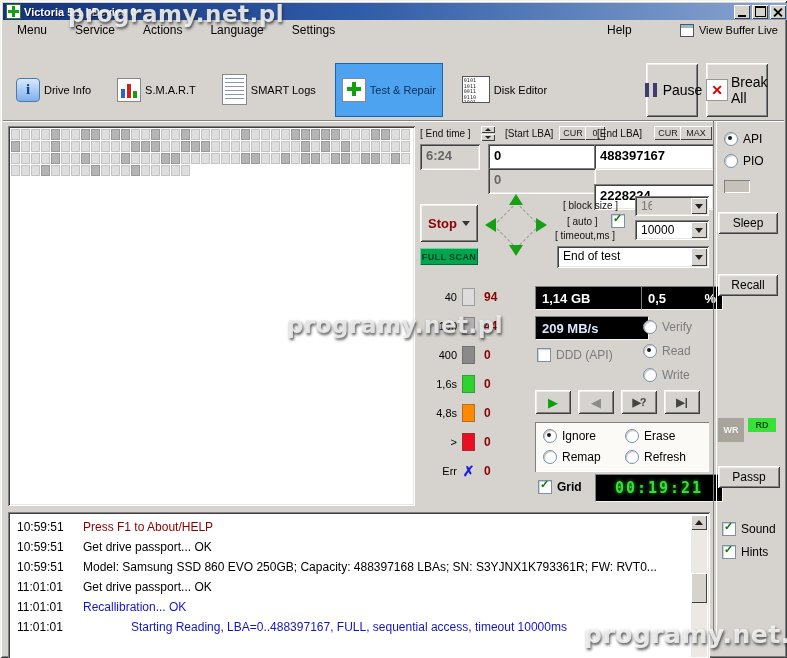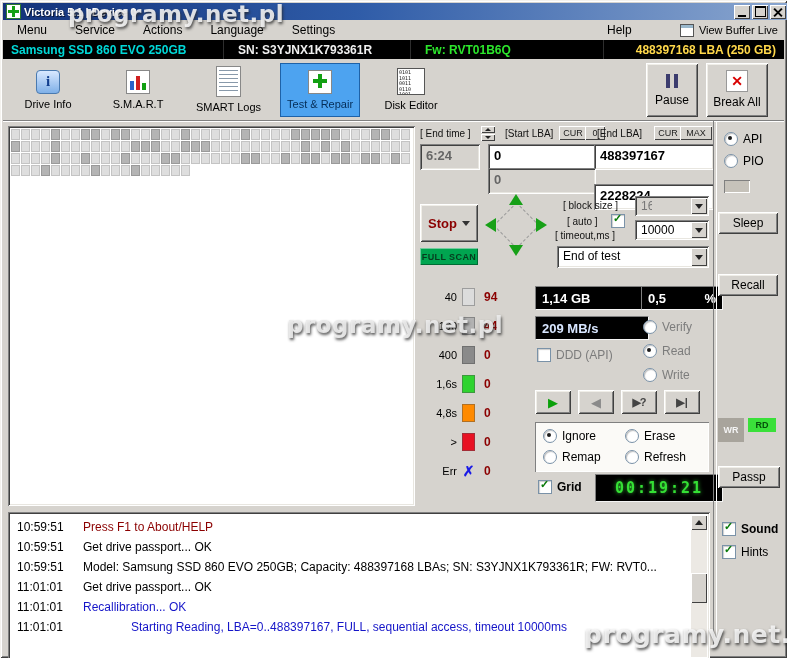--- a/index.html
+++ b/index.html
@@ -37,24 +37,24 @@
   .devicebar{position:absolute;left:3px;top:40px;width:781px;height:19px;background:#000;display:flex;align-items:center;font-size:12px;font-weight:bold;}
   .seg{height:100%;display:flex;align-items:center;border-right:1px solid #2e2e2e;white-space:nowrap;}
   .seg-model{width:212px;padding-left:8px;}
   .seg-serial{width:172px;padding-left:14px;}
   .seg-fw{width:178px;padding-left:14px;}
   .seg-capacity{flex:1;justify-content:flex-end;padding-right:8px;border-right:none;}
 
   
   .toolbar{position:absolute;left:3px;top:59px;width:781px;height:61px;display:flex;align-items:center;border-bottom:1px solid #808080;box-shadow:0 1px 0 #fff;}
   .toolbar-left{display:flex;gap:12px;padding-left:6px;}
-  .tbtn{min-width:64px;height:54px;display:flex;flex-direction:column;align-items:center;justify-content:center;gap:4px;font-size:11px;color:#000;padding:0 7px;}
+  .tbtn{min-width:64px;height:54px;display:flex;flex-direction:row;align-items:center;justify-content:center;gap:4px;font-size:11px;color:#000;padding:0 7px;}
   .tbtn-active{background:#4da3f0;box-shadow:inset 0 0 0 1px #1e62a8;color:#052d57;}
   .toolbar-right{margin-left:auto;display:flex;gap:8px;padding-right:16px;}
-  .tbtn3d{width:52px;height:54px;display:flex;flex-direction:column;align-items:center;justify-content:center;gap:3px;font-size:12px;}
+  .tbtn3d{width:52px;height:54px;display:flex;flex-direction:row;align-items:center;justify-content:center;gap:3px;font-size:14px;}
   .tbtn3d.wide{width:62px;}
   .ticon{flex:none;}
   .info-icon{width:22px;height:22px;border-radius:4px;background:linear-gradient(#d8e8ff,#7fb0e8);border:1px solid #4a7ab0;display:flex;align-items:center;justify-content:center;}
   .info-icon::before{content:'i';color:#123f8f;font:bold 15px "Liberation Serif",serif;}
   .smart-icon{width:22px;height:22px;background:#fff;border:1px solid #888;
     background-image:linear-gradient(#2a62c8,#2a62c8),linear-gradient(#d02020,#d02020),linear-gradient(#12a012,#12a012);
     background-size:4px 9px,4px 14px,4px 7px;background-position:3px 10px,9px 5px,15px 12px;background-repeat:no-repeat;}
   .logs-icon{width:19px;height:23px;background:#fff;border:1px solid #888;padding:3px 2px;}
   .logs-icon::before{content:'';display:block;height:100%;background:repeating-linear-gradient(to bottom,#8899aa 0 1px,transparent 1px 4px);}
   .test-repair-icon{width:22px;height:22px;background:#fff;border:1px solid #888;position:relative;}
@@ -150,21 +150,21 @@
   .rightcol{position:absolute;left:716px;top:122px;width:66px;height:388px;font-size:12px;}
   .row-api{left:8px;top:10px;} .row-pio{left:8px;top:32px;}
   .minibar{position:absolute;left:8px;top:58px;width:26px;height:13px;background:#c6c2ba;box-shadow:inset 1px 1px 0 #808080, inset -1px -1px 0 #fff;}
   .btn{position:absolute;display:flex;align-items:center;justify-content:center;font-size:12px;color:#000;}
   .btn-sleep{left:2px;top:90px;width:60px;height:22px;}
   .btn-recall{left:2px;top:152px;width:60px;height:22px;}
   .badge-wr{position:absolute;left:2px;top:296px;width:26px;height:24px;background:#a8a49c;color:#f4f4f4;font-size:9px;font-weight:bold;display:flex;align-items:center;justify-content:center;}
   .badge-rd{position:absolute;left:32px;top:296px;width:28px;height:14px;background:#3ae03a;color:#05500a;font-size:9px;font-weight:bold;display:flex;align-items:center;justify-content:center;}
   .btn-passp{left:2px;top:344px;width:62px;height:22px;}
   .rightbottom{position:absolute;left:716px;top:512px;width:66px;height:133px;font-size:12px;}
-  .row-sound{left:6px;top:10px;font-weight:bold;} .row-hints{left:6px;top:33px;}
+  .row-sound{left:6px;top:10px;} .row-hints{left:6px;top:33px;}
 
   
   .log{position:absolute;left:8px;top:512px;width:702px;height:163px;background:#fff;font-size:12px;}
   #log-lines{position:absolute;left:3px;top:5px;right:21px;}
   .log-line{display:flex;height:20px;align-items:center;}
   .log-time{width:66px;padding-left:6px;color:#000;flex:none;}
   .log-text{white-space:nowrap;overflow:hidden;}
   .vscroll{position:absolute;right:3px;top:3px;width:16px;bottom:3px;background:#ece9e4;}
   .sb-up,.sb-down{position:absolute;left:0;width:16px;height:15px;display:flex;align-items:center;justify-content:center;}
   .sb-up{top:0;} .sb-down{bottom:0;}
@@ -207,26 +207,20 @@
         <span class="menu-item">Language</span>
         <span class="menu-item">Settings</span>
       </span>
     <span class="menu-item menu-help">Help</span>
     <span class="view-buffer">
       <span class="vb-icon"></span>
       <span>View Buffer Live</span>
     </span>
   </div>
 
-  <div class="devicebar">
-    <span class="seg seg-model" style="color: rgb(0, 216, 216);">Samsung SSD 860 EVO 250GB</span>
-    <span class="seg seg-serial" style="color: rgb(240, 240, 240);">SN: S3YJNX1K793361R</span>
-    <span class="seg seg-fw" style="color: rgb(44, 230, 44);">Fw: RVT01B6Q</span>
-    <span class="seg seg-capacity" style="color: rgb(255, 216, 74);">488397168 LBA (250 GB)</span>
-  </div>
 
   <div class="toolbar">
     <div id="toolbar-buttons" class="toolbar-left">
         <div class="tbtn">
           <span class="ticon info-icon"></span>
           <span class="tlabel">Drive Info</span>
         </div>
         <div class="tbtn">
           <span class="ticon smart-icon"></span>
           <span class="tlabel">S.M.A.R.T</span>

